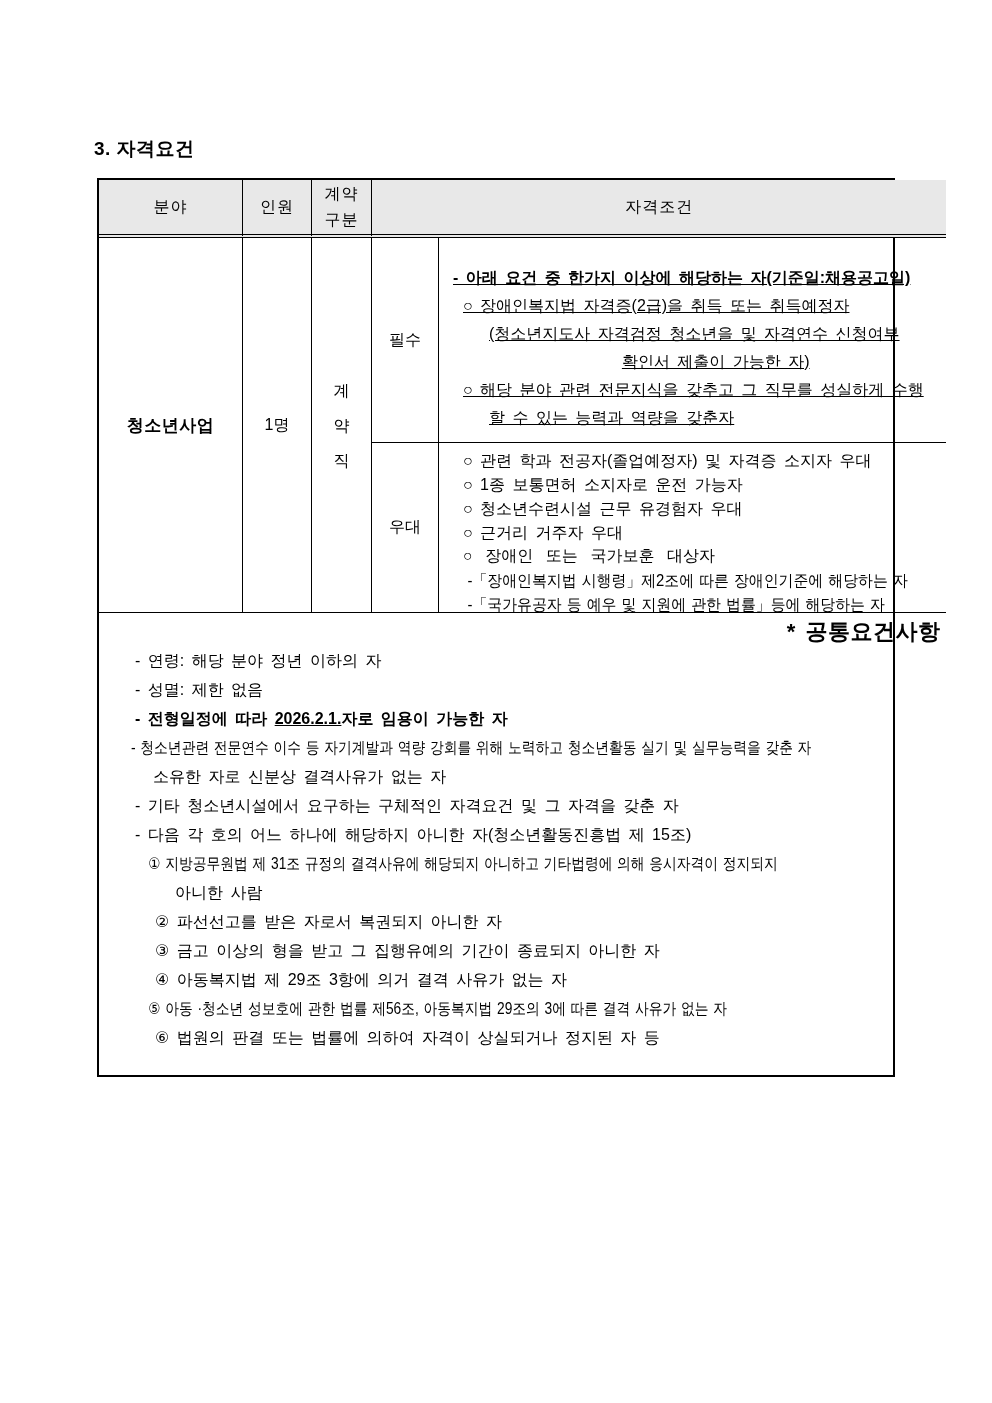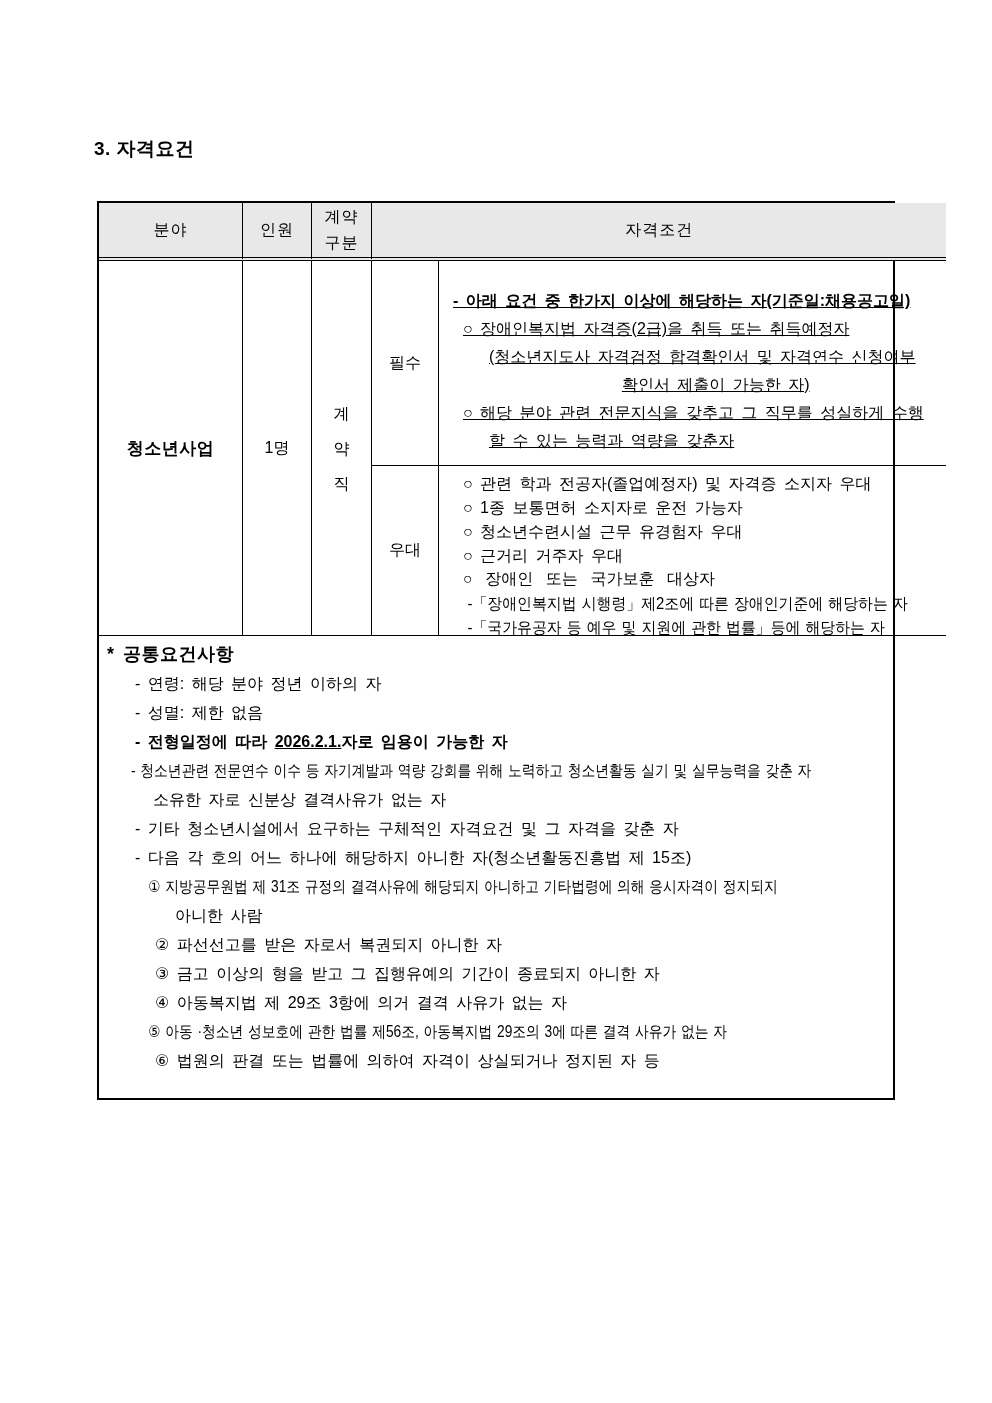--- a/index.html
+++ b/index.html
@@ -15,21 +15,20 @@
     position: absolute; left: 94px; top: 136px;
     font-size: 19px; font-weight: 700; letter-spacing: 0.5px;
   }
   .qual-table {
     position: absolute; left: 97px; top: 178px; width: 798px;
     border: 2px solid #000;
     display: grid;
     grid-template-columns: 144px 69px 60px 67px 1fr;
     grid-template-rows: 58px 205px 170px 462px;
     background: #fff;
-    margin-top: 23px;
   }
   .cell { font-size: 16px; }
   .hdr {
     background: #e8e8e8;
     border-bottom: 4px double #000;
     display: flex; align-items: center; justify-content: center;
     font-size: 16px; letter-spacing: 1px;
     text-align: center; white-space: pre-line; line-height: 26px;
   }
   .br { border-right: 1px solid #000; }
@@ -44,21 +43,21 @@
   .cell-pref-body  { grid-column: 5; grid-row: 3; padding: 6px 4px 0 8px; }
   .cell-common  { grid-column: 1 / 6; grid-row: 4; padding: 4px 6px 0 8px; }
   .cell-req-body .line  { line-height: 28px; text-decoration: underline; }
   .cell-pref-body .line { line-height: 24px; }
   .cell-common .line    { line-height: 29px; }
   .line { font-size: 16px; word-spacing: 3px; white-space: nowrap; }
   .bold { font-weight: 700; }
   .underline { text-decoration: underline; }
   .condensed { transform: scaleX(0.86); transform-origin: 0 50%; word-spacing: 1px; }
   .condensed-sm { transform: scaleX(0.93); transform-origin: 0 50%; word-spacing: 1px; }
-  .common-title { font-size: 18px; font-weight: 700; line-height: 29px; letter-spacing: 0.5px; word-spacing: 3px; }
+  .common-title { font-size: 22px; font-weight: 700; line-height: 29px; letter-spacing: 0.5px; word-spacing: 3px; text-align: right; }
 </style>
 </head>
 <body>
 
 <div class="page">
 
   <div class="doc-title">3. 자격요건</div>
 
   <div class="qual-table">
 
@@ -71,21 +70,21 @@
     <div class="cell center br bb cell-field">청소년사업</div>
     <div class="cell center br bb cell-count">1명</div>
     <div class="cell center br bb cell-contract">계
 약
 직</div>
 
     <div class="cell center br bb cell-req-label">필수</div>
     <div class="cell bb cell-req-body">
         <div class="line bold" style="padding-left: 6px;">- 아래 요건 중 한가지 이상에 해당하는 자(기준일:채용공고일)</div>
         <div class="line" style="padding-left: 16px;">○ 장애인복지법 자격증(2급)을 취득 또는 취득예정자</div>
-        <div class="line" style="padding-left: 42px;">(청소년지도사 자격검정 합격확인서 및 자격연수 신청여부</div>
+        <div class="line" style="padding-left: 42px;">(청소년지도사 자격검정 청소년을 및 자격연수 신청여부</div>
         <div class="line" style="padding-left: 42px; text-align: center;">확인서 제출이 가능한 자)</div>
         <div class="line" style="padding-left: 16px;">○ 해당 분야 관련 전문지식을 갖추고 그 직무를 성실하게 수행</div>
         <div class="line" style="padding-left: 42px;">할 수 있는 능력과 역량을 갖춘자</div>
       </div>
 
     <div class="cell center br bb cell-pref-label">우대</div>
     <div class="cell bb cell-pref-body">
         <div class="line" style="padding-left: 16px;">○ 관련 학과 전공자(졸업예정자) 및 자격증 소지자 우대</div>
         <div class="line" style="padding-left: 16px;">○ 1종 보통면허 소지자로 운전 가능자</div>
         <div class="line" style="padding-left: 16px;">○ 청소년수련시설 근무 유경험자 우대</div>

